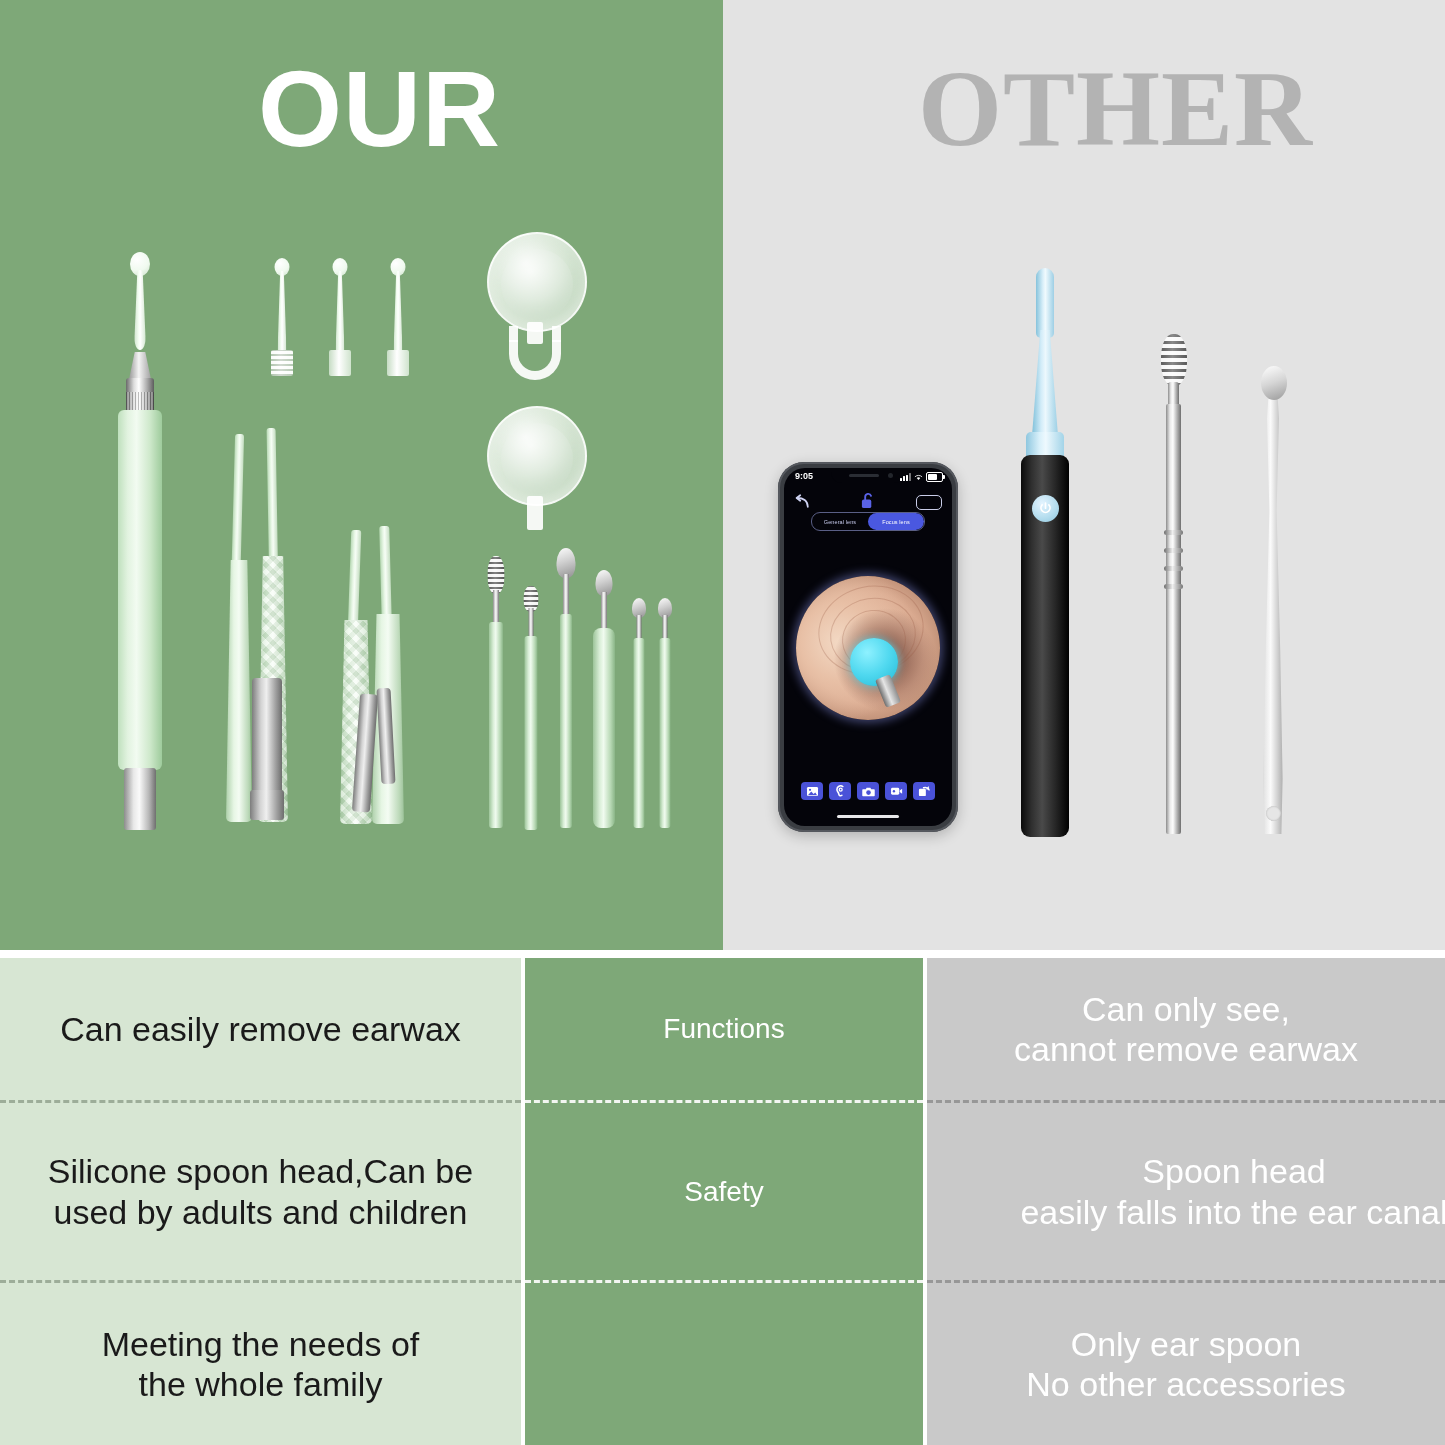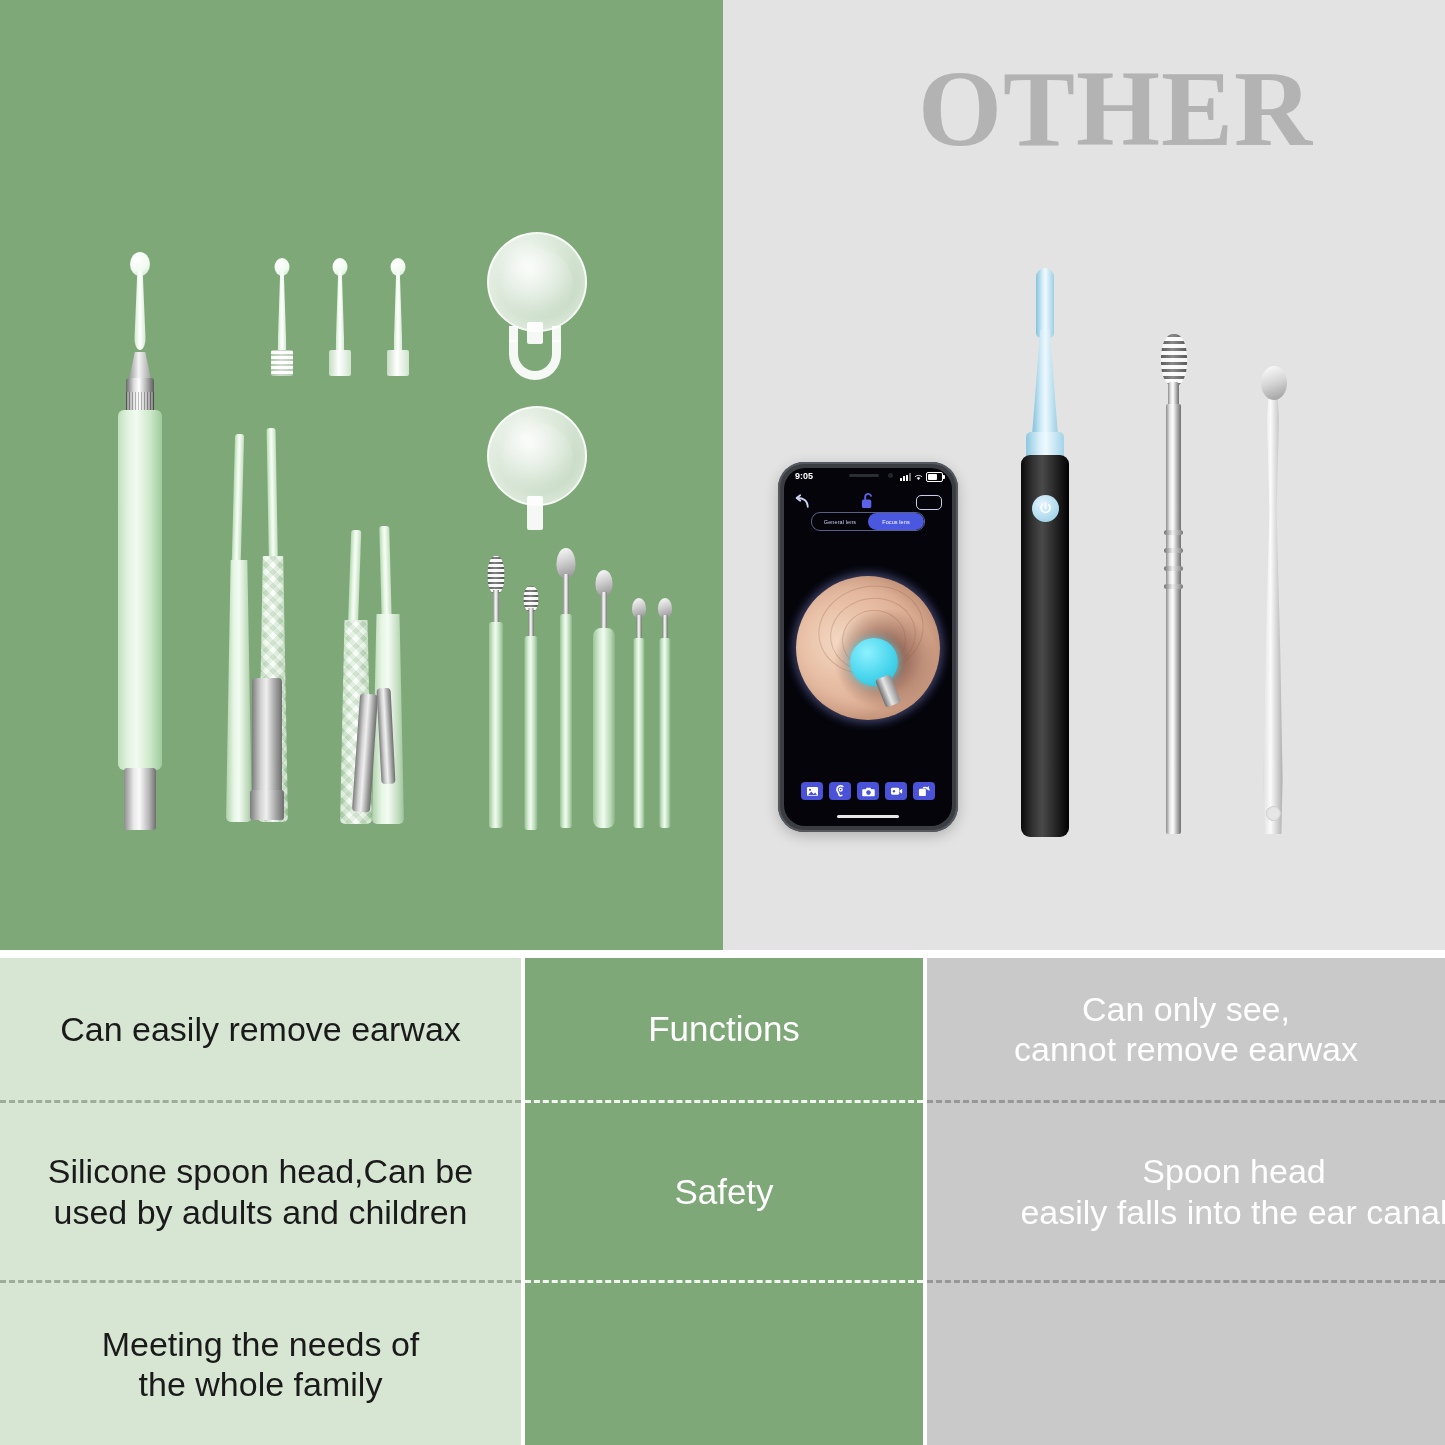--- a/index.html
+++ b/index.html
@@ -189,32 +189,33 @@
   .col-mid{position:absolute;left:525px;top:0;width:398px;height:487px;background:#7ea878;}
   .col-right{position:absolute;left:927px;top:0;width:518px;height:487px;background:#c9c9c9;}
 
   .rowdiv{position:absolute;height:0;border-top:3px dashed #8a9a86;opacity:.75;}
   .rowdiv.mid{border-top-color:#ffffff;opacity:.9;}
   .rowdiv.right{border-top-color:#8f8f8f;opacity:.85;}
 
   .cell{position:absolute;display:flex;align-items:center;justify-content:center;
     text-align:center;line-height:1.18;box-sizing:border-box;padding:0 14px;}
   .cell-left{color:#1a1a1a;font-size:34px;}
-  .cell-mid{color:#ffffff;font-size:35px;}
+  .cell-mid{color:#ffffff;font-size:28px;}
   .cell-right{color:#ffffff;font-size:34px;}
 </style>
 </head>
 <body>
 
 <div class="page">
 
   <div class="hero">
     <div class="hero-left"></div>
     <div class="hero-right"></div>
 
+    <div class="hero-title title-our">OUR</div>
     <div class="hero-title title-other">OTHER</div>
 
     <div class="tip maintip" style="left:131px;top:252px;width:18px;height:104px;">
       <div class="bulb"></div>
       <div class="stem"></div>
 
     </div>
     <div class="dev-cone"></div>
     <div class="dev-collar"></div>
     <div class="dev-body"></div>
@@ -431,15 +432,16 @@
 
     <div class="cell cell-mid" style="left:525px;top:145px;width:398px;height:177px;">Safety</div>
     <div class="cell cell-left" style="left:0px;top:145px;width:521px;height:177px;">Silicone spoon head,Can be<br>used by adults and children</div>
     <div class="cell cell-right" style="left:927px;top:145px;width:596px;height:177px;margin-left:9px;">Spoon head<br>easily falls into the ear canal</div>
 
     <div class="rowdiv" style="left:0px;top:322px;width:521px;"></div>
     <div class="rowdiv mid" style="left:525px;top:322px;width:398px;"></div>
     <div class="rowdiv right" style="left:927px;top:322px;width:518px;"></div>
 
     <div class="cell cell-left" style="left:0px;top:325px;width:521px;height:162px;">Meeting the needs of<br>the whole family</div>
+    <div class="cell cell-right" style="left:927px;top:325px;width:518px;height:162px;">Only ear spoon<br>No other accessories</div>
   </div>
 
 </div>
 
 </body></html>

